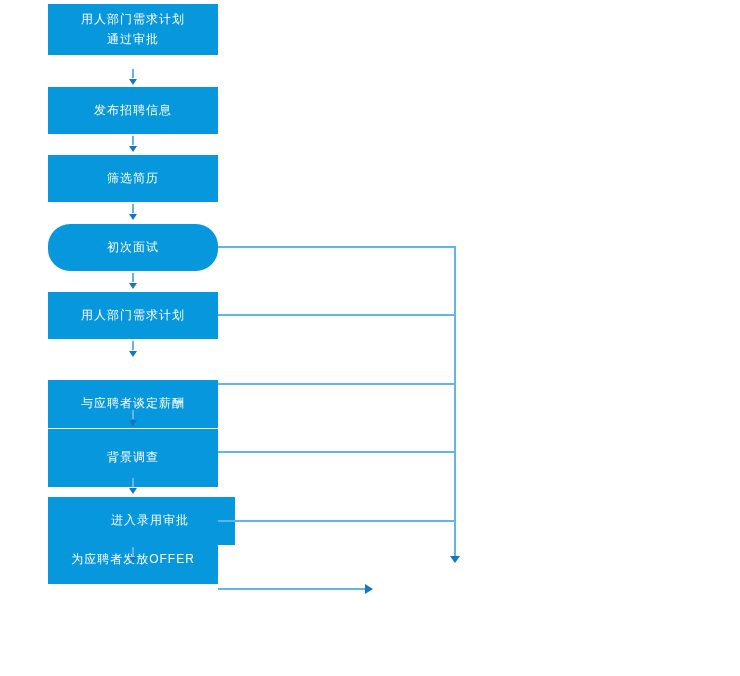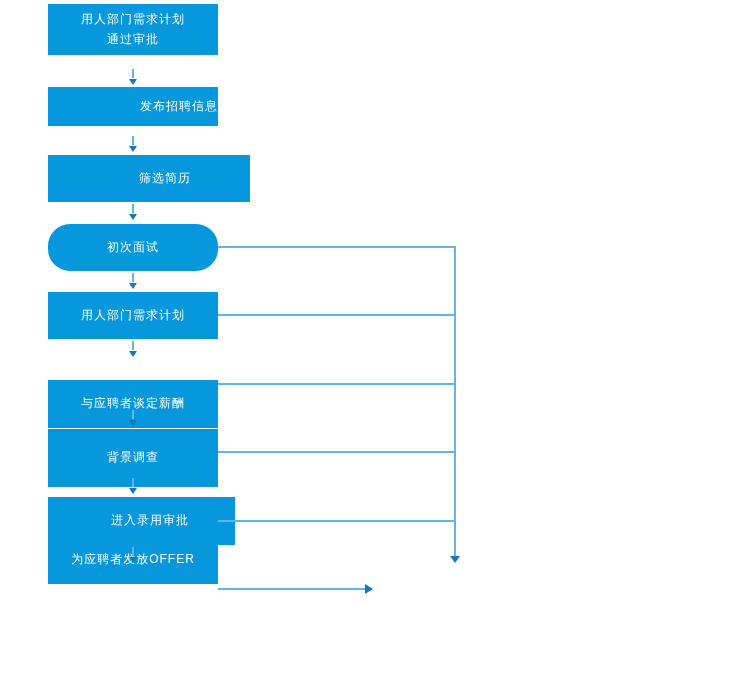--- a/index.html
+++ b/index.html
@@ -27,22 +27,22 @@
   }
   .node .label { white-space: pre-line; }
   .node.end-node {
     left: 373px;
     top: 564px;
     width: 167px;
     height: 50px;
     background: #8a8a8a;
   }
   .n1 { top: 4px;  height: 51px; }
-  .n2 { top: 87px;  height: 39px; justify-content: flex-end; }
-  .n3 { top: 155px; height: 47px; padding-left: 32px; }
+  .n2 { top: 87px;  height: 47px; }
+  .n3 { top: 155px; height: 47px; }
   .n4 { top: 224px; height: 47px; border-radius: 22px; }
   .n5 { top: 292px; height: 47px; }
   .n6 { top: 380px; height: 48px; }
   .n7 { top: 429px; height: 58px; }
   .n8 { top: 497px; height: 48px; padding-left: 17px; }
   .n9 { top: 536px; height: 48px; }
 
   
   .vshaft { position: absolute; width: 2px; background: #62b5e6; }
   .hshaft { position: absolute; height: 2px; background: #62b5e6; }

